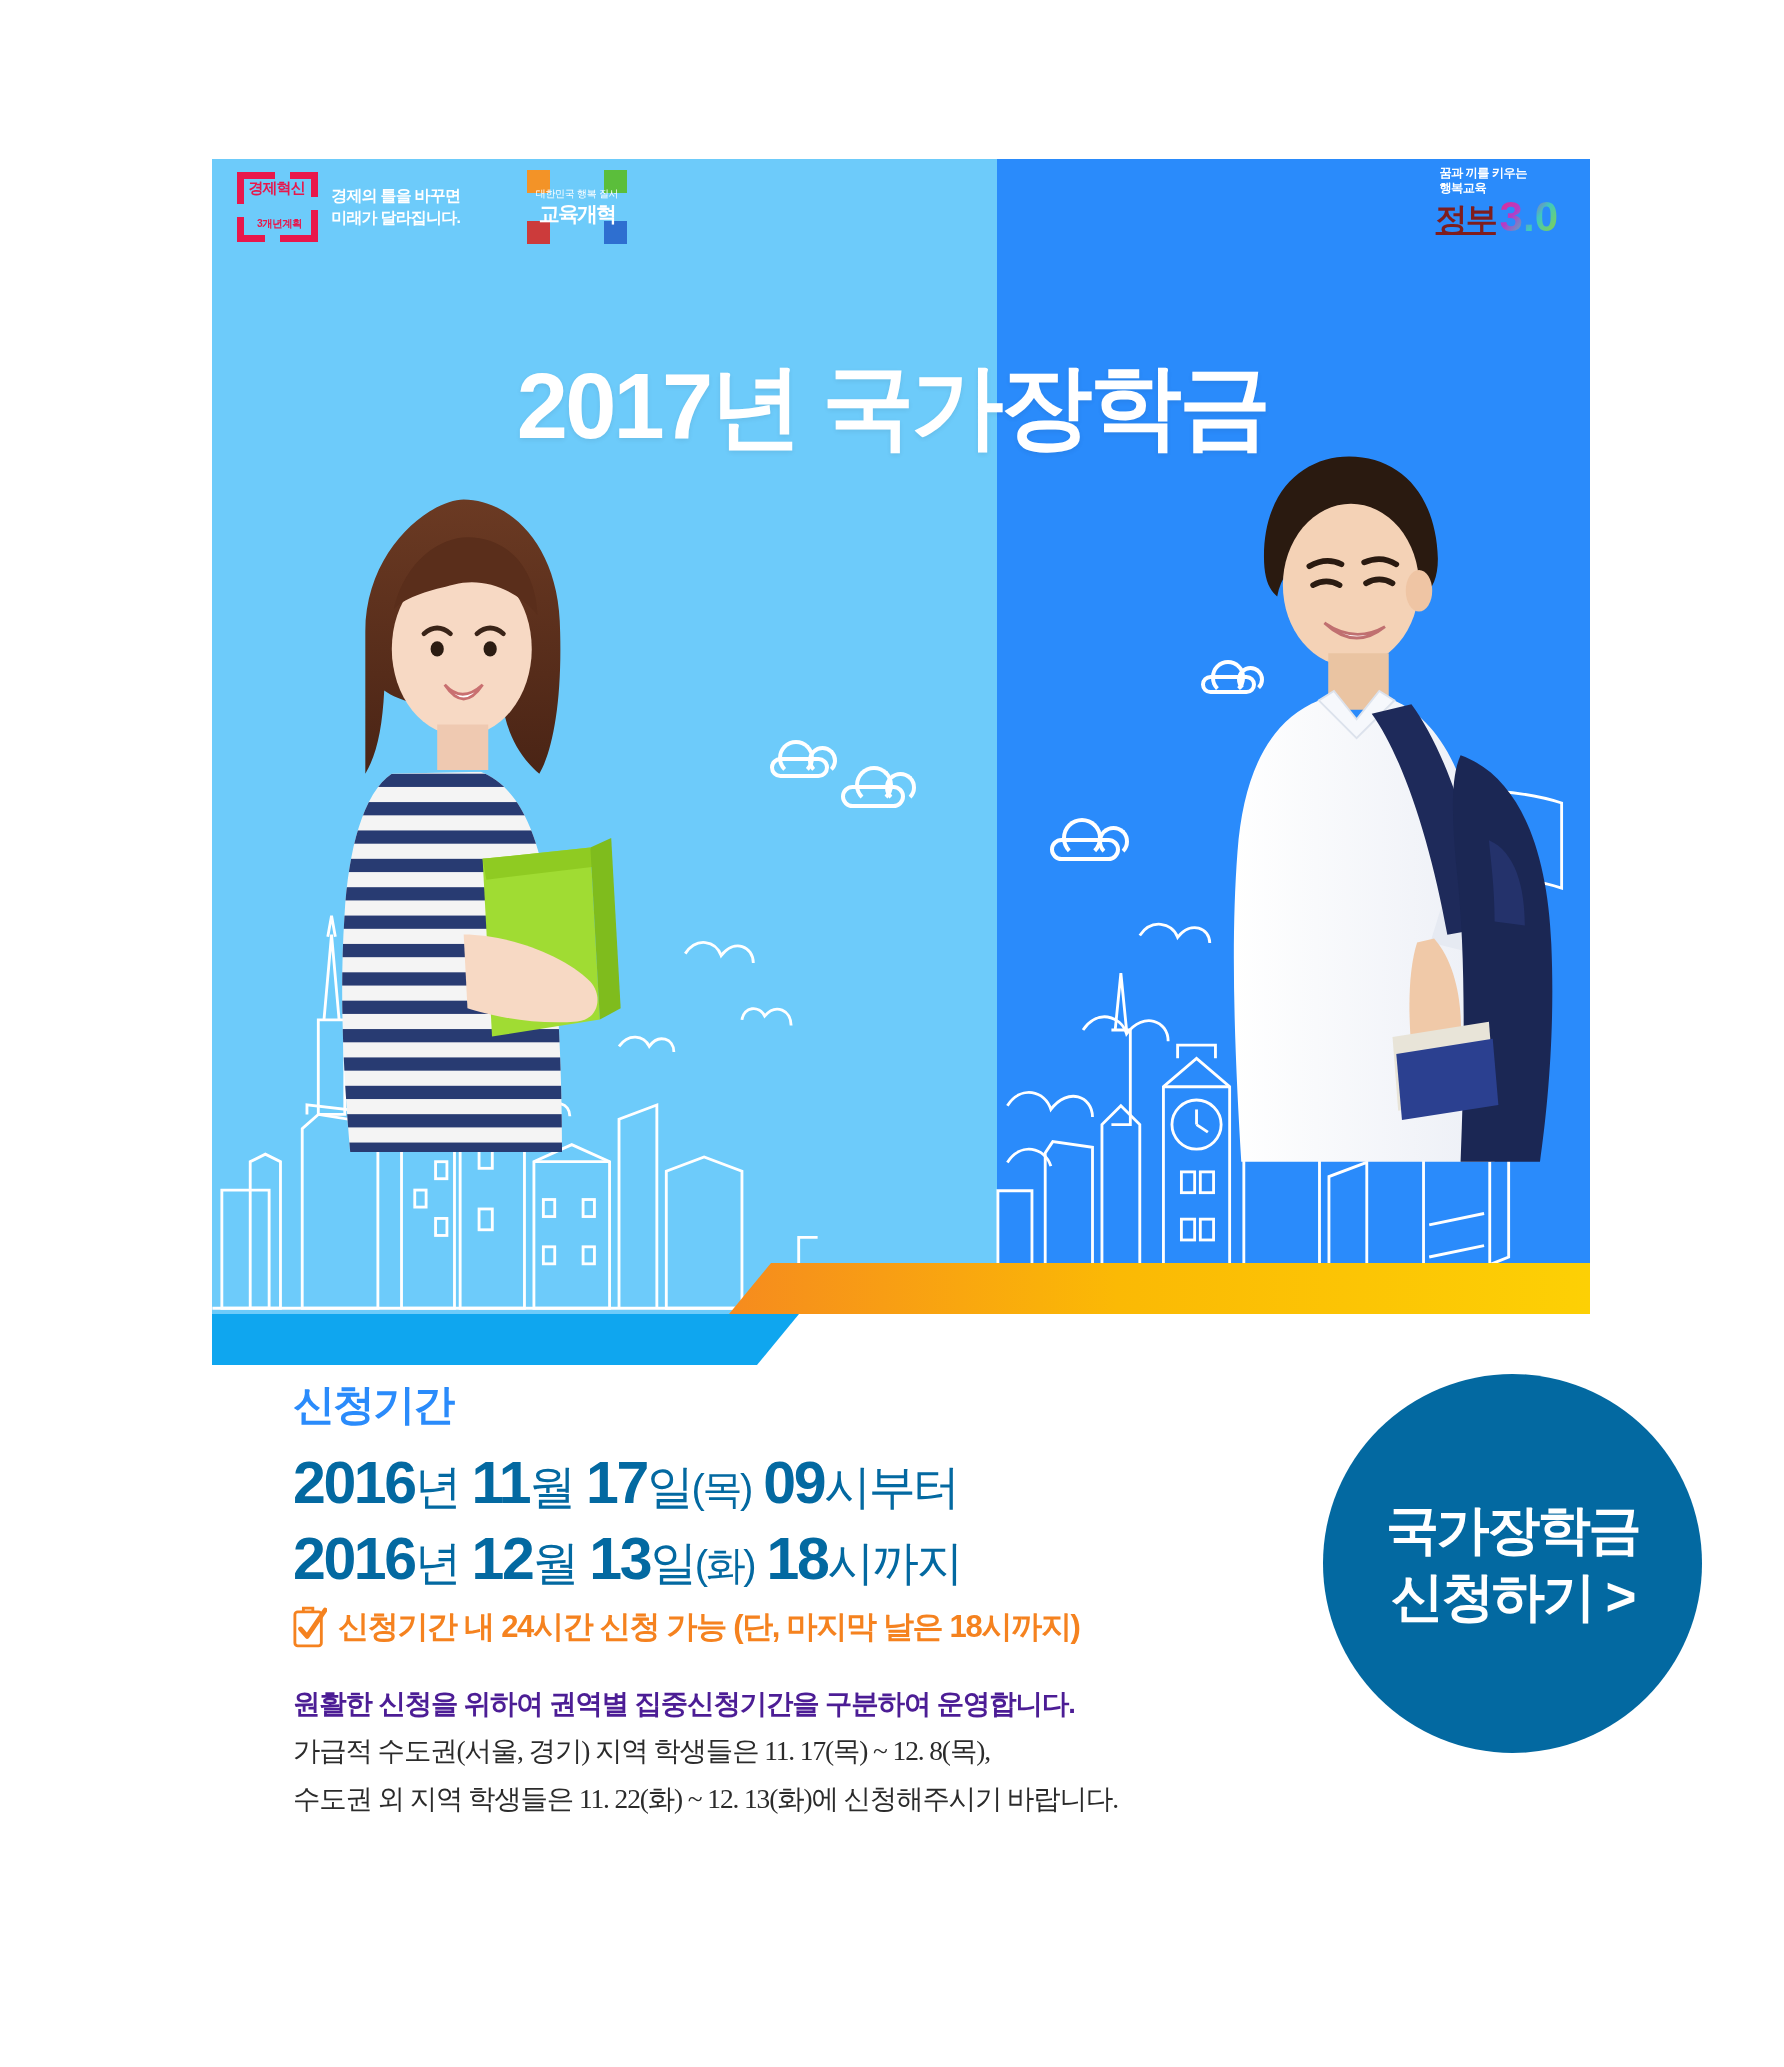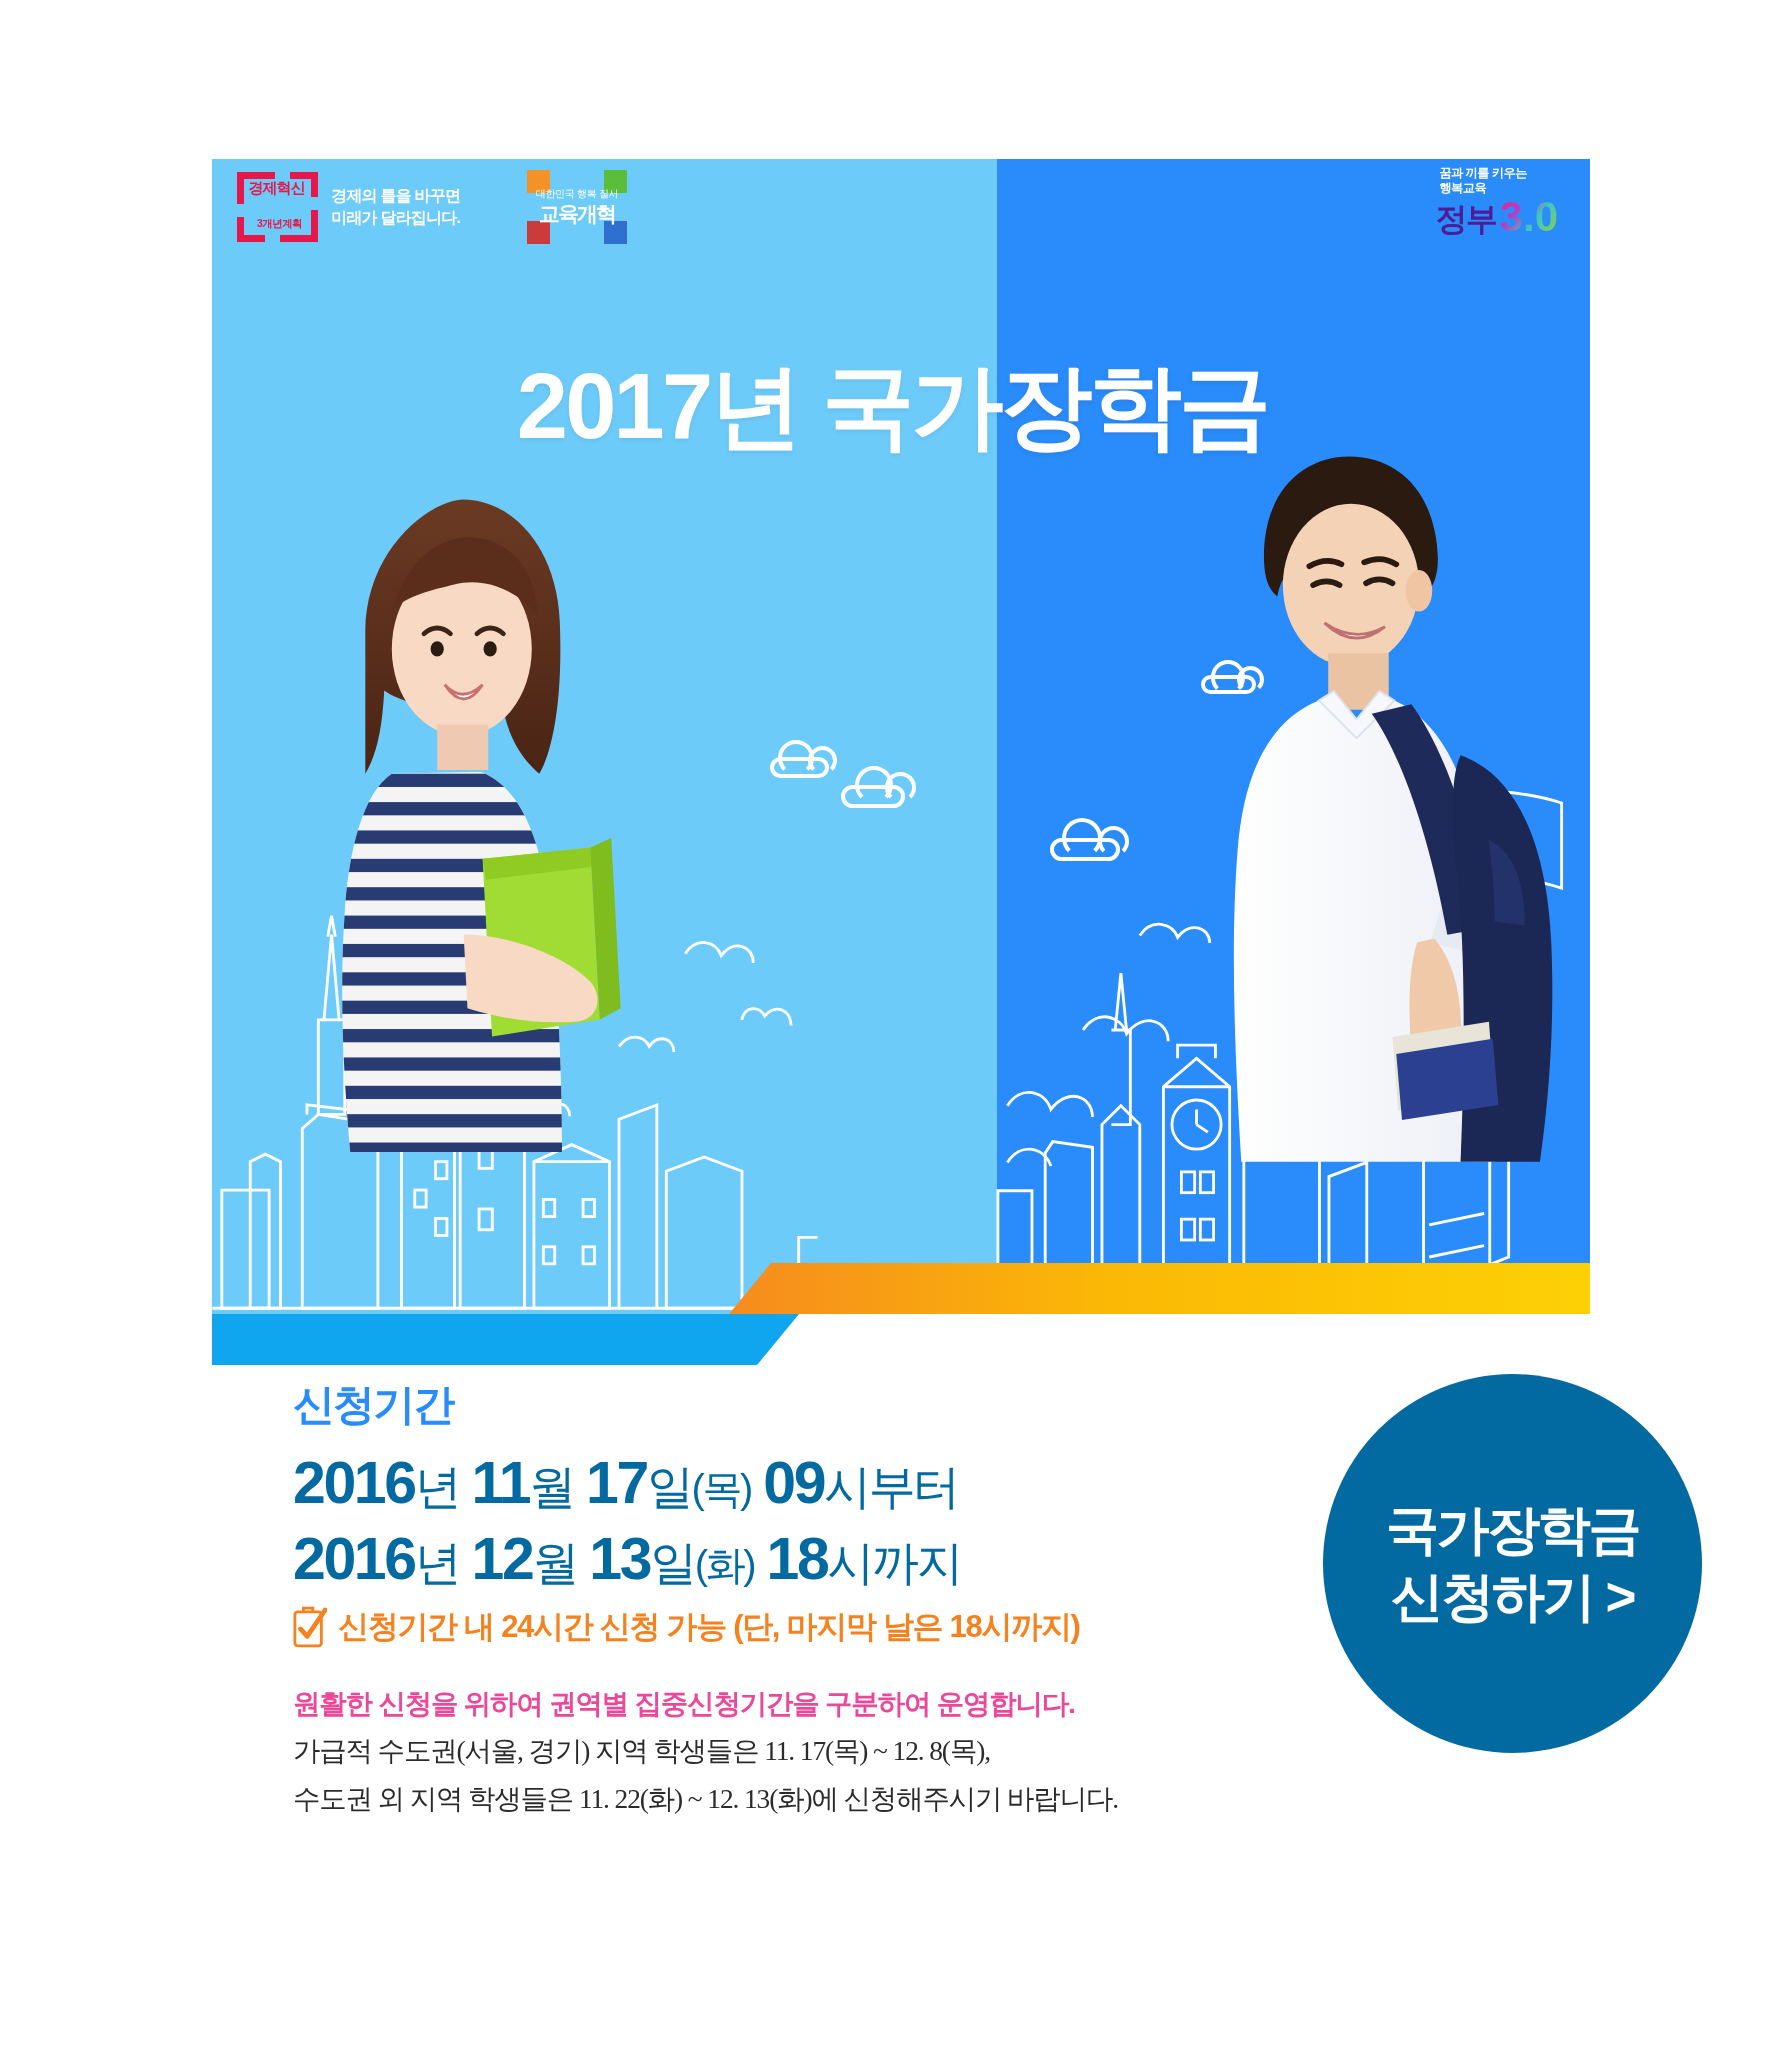--- a/index.html
+++ b/index.html
@@ -134,22 +134,22 @@
     right: 227px; top: 166px;
     text-align: right;
   }
   .logo-gov .sub {
     font-size: 12.3px; color: #ffffff; line-height: 1.25;
     letter-spacing: -0.6px; font-weight: bold; text-align: left;
     margin-left: 3.8px;
   }
   .logo-gov .row { display: flex; align-items: flex-end; gap: 3.8px; margin-top: 1.9px; }
   .logo-gov .gov {
-    font-size: 32px; font-weight: bold; color: #4c1d95;
-    letter-spacing: -1.9px; line-height: 0.95;
+    font-size: 32px; font-weight: bold; color: #7f1d1d;
+    letter-spacing: -1.9px; line-height: 0.95; text-decoration: underline;
   }
   .logo-gov .three {
     font-size: 42px; font-weight: bold; line-height: 0.85;
     background: linear-gradient(130deg,#E42A8D 0%,#B43CC8 30%,#3FC8C0 62%,#8ED13C 100%);
     -webkit-background-clip: text; background-clip: text; color: transparent;
   }
 
   
   .hero-title {
     position: absolute;
@@ -210,21 +210,21 @@
   .clipboard-icon { width: 34px; height: 42px; flex: none; }
   .note-text {
     font-size: 31px; font-weight: bold; color: #F5821F;
     letter-spacing: -1.3px; white-space: nowrap;
   }
 
   .para {
     margin-top: 32px;
   }
   .para .blue {
-    font-size: 27.4px; color: #ec4899; font-weight: bold;
+    font-size: 27.4px; color: #4c1d95; font-weight: bold;
     letter-spacing: -1.1px; line-height: 1.75;
   }
   .para .dark {
     font-size: 27.4px; color: #2B2B2B;
     letter-spacing: -1.1px; line-height: 1.75;
     font-family: "Liberation Serif", "DejaVu Serif", serif;
   }
 
   
   .cta {

